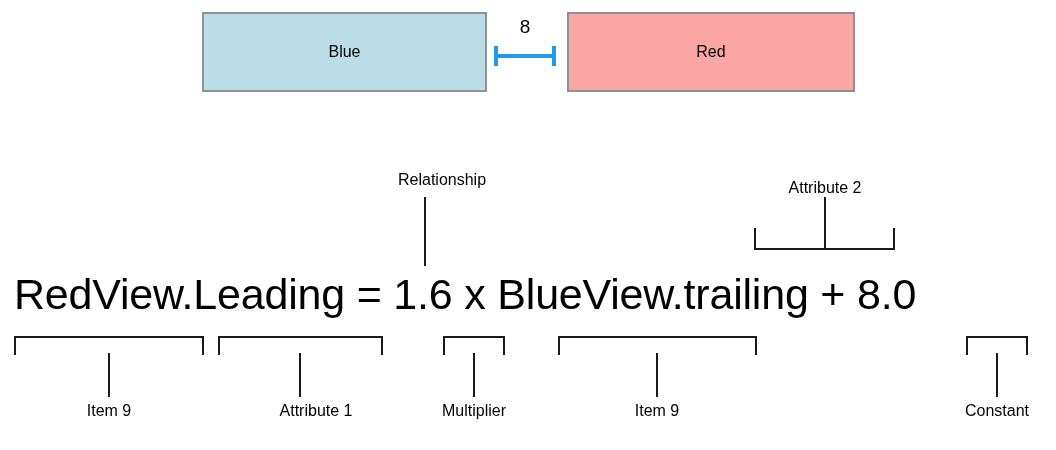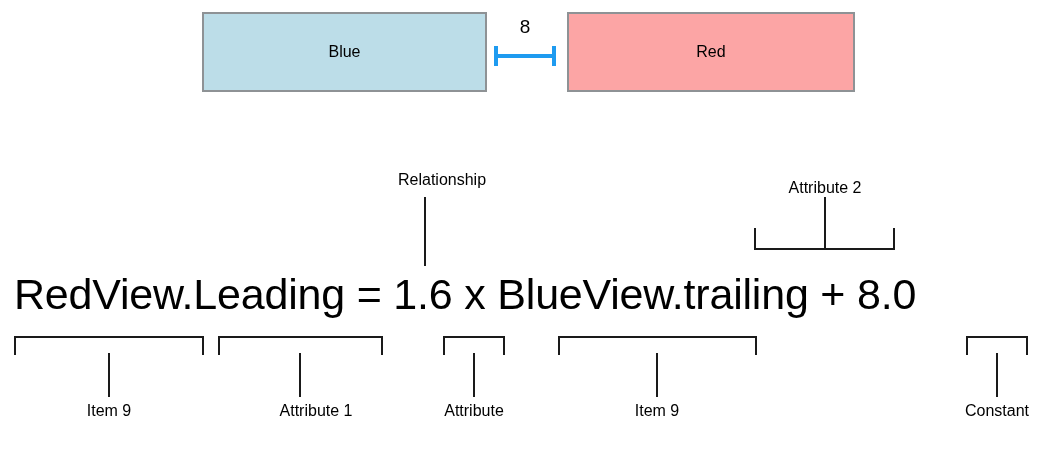--- a/index.html
+++ b/index.html
@@ -155,21 +155,21 @@
 <div class="bracket up" style="left:14px; top:336px; width:190px; height:19px;"></div>
 <div class="stem" style="left:108px; top:353px; height:44px;"></div>
 <div class="callout-label" style="left:39px; top:403px; width:140px;">Item 9</div>
 
 <div class="bracket up" style="left:218px; top:336px; width:165px; height:19px;"></div>
 <div class="stem" style="left:299px; top:353px; height:44px;"></div>
 <div class="callout-label" style="left:246px; top:403px; width:140px;">Attribute 1</div>
 
 <div class="bracket up" style="left:443px; top:336px; width:62px; height:19px;"></div>
 <div class="stem" style="left:473px; top:353px; height:44px;"></div>
-<div class="callout-label" style="left:404px; top:403px; width:140px;">Attribute</div>
+<div class="callout-label" style="left:404px; top:403px; width:140px;">Multiplier</div>
 
 <div class="bracket up" style="left:558px; top:336px; width:199px; height:19px;"></div>
 <div class="stem" style="left:656px; top:353px; height:44px;"></div>
 <div class="callout-label" style="left:587px; top:403px; width:140px;">Item 9</div>
 
 <div class="bracket up" style="left:966px; top:336px; width:62px; height:19px;"></div>
 <div class="stem" style="left:996px; top:353px; height:44px;"></div>
 <div class="callout-label" style="left:927px; top:403px; width:140px;">Constant</div>
 
 </body></html>

